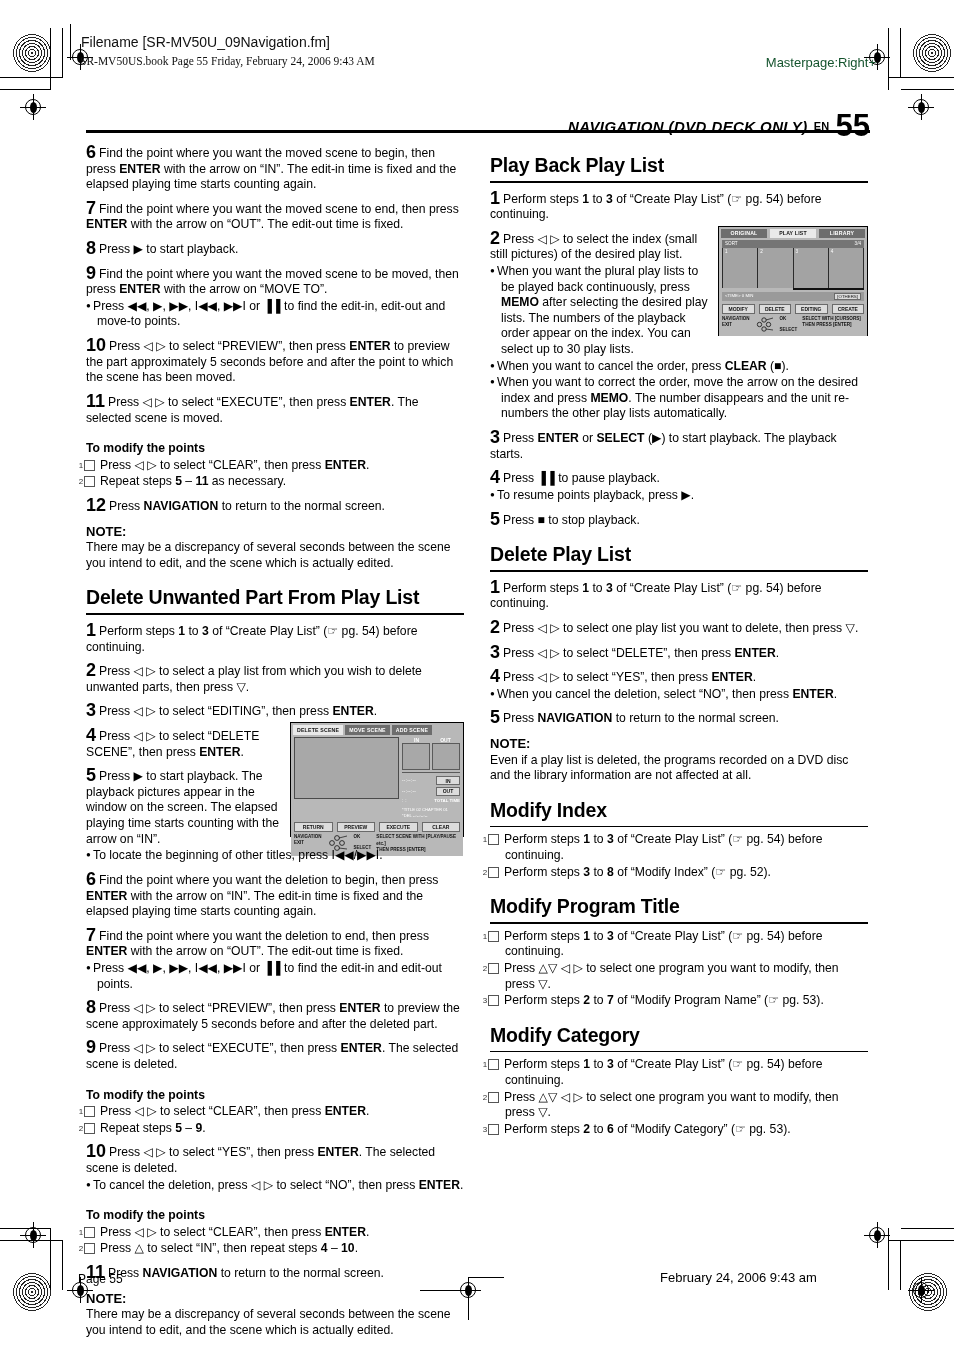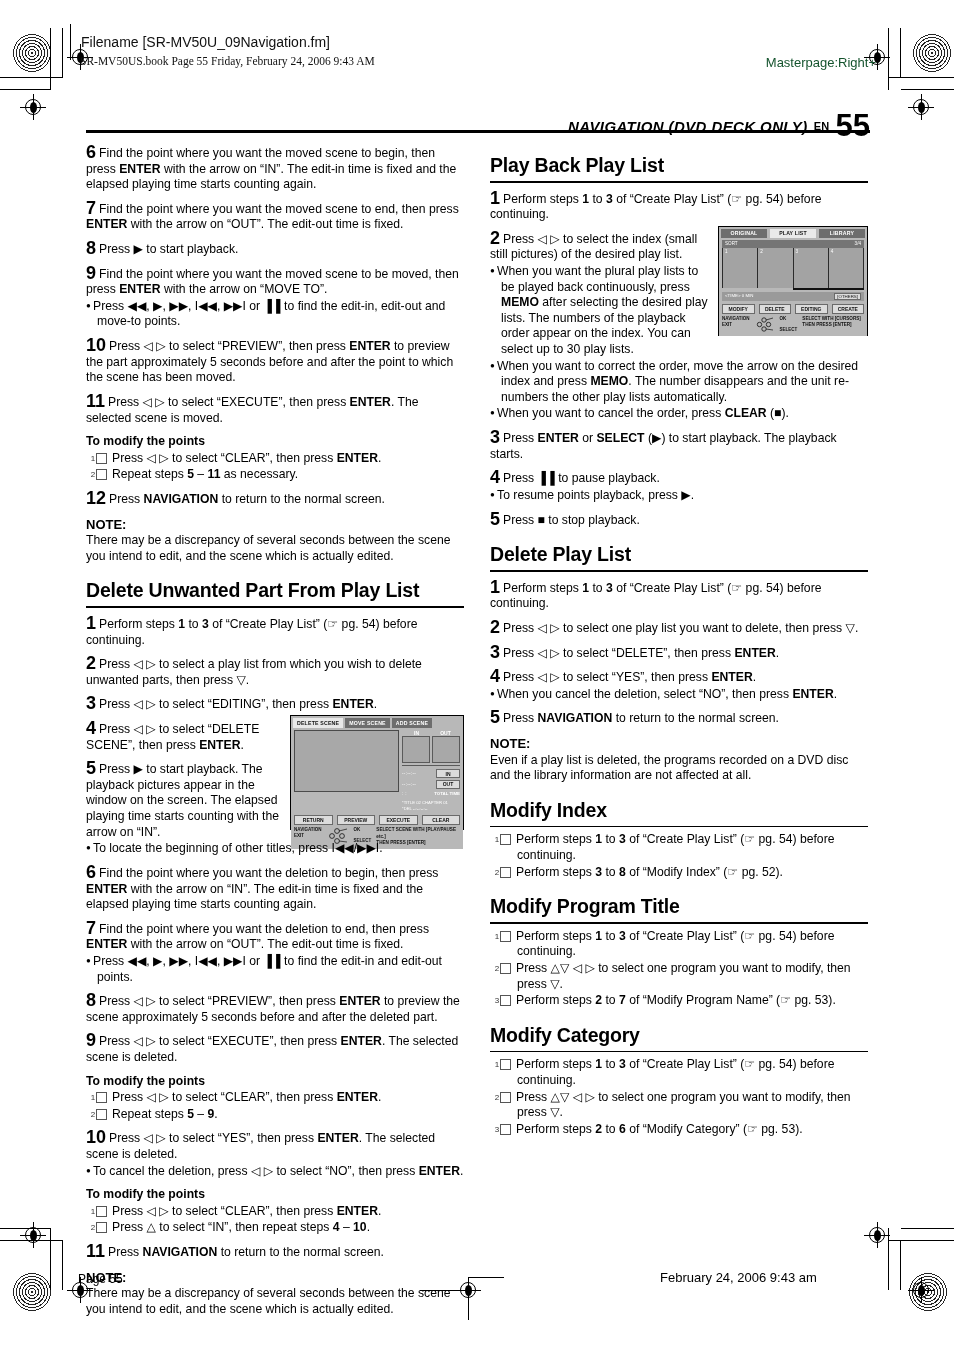--- a/index.html
+++ b/index.html
@@ -90,28 +90,28 @@
 
   
   .step { margin:6px 0 0 0; text-indent:0; }
   .step .num {
     font-weight:bold; font-size:18px; line-height:1;
     margin-right:3px; vertical-align:-1px;
   }
   .bullet { margin:1px 0 0 0; padding-left:11px; text-indent:-11px; }
   .bullet::before { content:"\25CF\00a0"; font-size:8px; vertical-align:2px; }
 
-  .substep { margin:1px 0 0 16px; padding-left:11px; text-indent:-17px; }
+  .substep { margin:1px 0 0 4px; padding-left:11px; text-indent:-17px; }
   .boxnum {
     display:inline-block; width:11px; height:11px; line-height:10px;
     border:1px solid #555; font-size:8px; text-align:center;
     margin-right:5px; vertical-align:1px; color:#333;
   }
   b, strong { font-weight:bold; }
-  .sub-h { font-weight:bold; margin-top:8px; }
+  .sub-h { font-weight:bold; margin-top:15px; }
   .note-h { font-weight:bold; font-size:13px; margin-top:9px; }
   .note-b { margin-top:0px; }
 
   .clearfix::after { content:""; display:block; clear:both; }
 
   
   .figure { border:1px solid #000; background:#b8b8b8; }
   .fig-delete {
     float:right; width:174px; height:115px;
     margin:2px 0 4px 8px;
@@ -458,22 +458,22 @@
         <div>THEN PRESS [ENTER]</div>
       </div>
     </div>
   </div>
 
   <div class="step"><span class="num">2</span><span>Press ◁ ▷ to select the index (small still pictures) of the desired play list.</span></div>
   <div class="bullet">When you want the plural play lists to be played back continuously, press <b>MEMO</b> after selecting the desired play lists. The numbers of the playback order appear on the index. You can select up to 30 play lists.</div>
 
   <div class="clearfix"></div>
 
+  <div class="bullet">When you want to cancel the order, press <b>CLEAR</b> (■).</div>
   <div class="bullet">When you want to correct the order, move the arrow on the desired index and press <b>MEMO</b>. The number disappears and the unit re-numbers the other play lists automatically.</div>
-  <div class="bullet">When you want to cancel the order, press <b>CLEAR</b> (■).</div>
 
   <div class="step"><span class="num">3</span><span>Press <b>ENTER</b> or <b>SELECT</b> (▶) to start playback. The playback starts.</span></div>
   <div class="step"><span class="num">4</span><span>Press ▐▐ to pause playback.</span></div>
   <div class="bullet">To resume points playback, press ▶.</div>
   <div class="step"><span class="num">5</span><span>Press ■ to stop playback.</span></div>
 
   <h2 class="sect">Delete Play List</h2>
   <div class="rule"></div>
 
   <div class="step"><span class="num">1</span><span>Perform steps <b>1</b> to <b>3</b> of “Create Play List” (☞ pg. 54) before continuing.</span></div>

